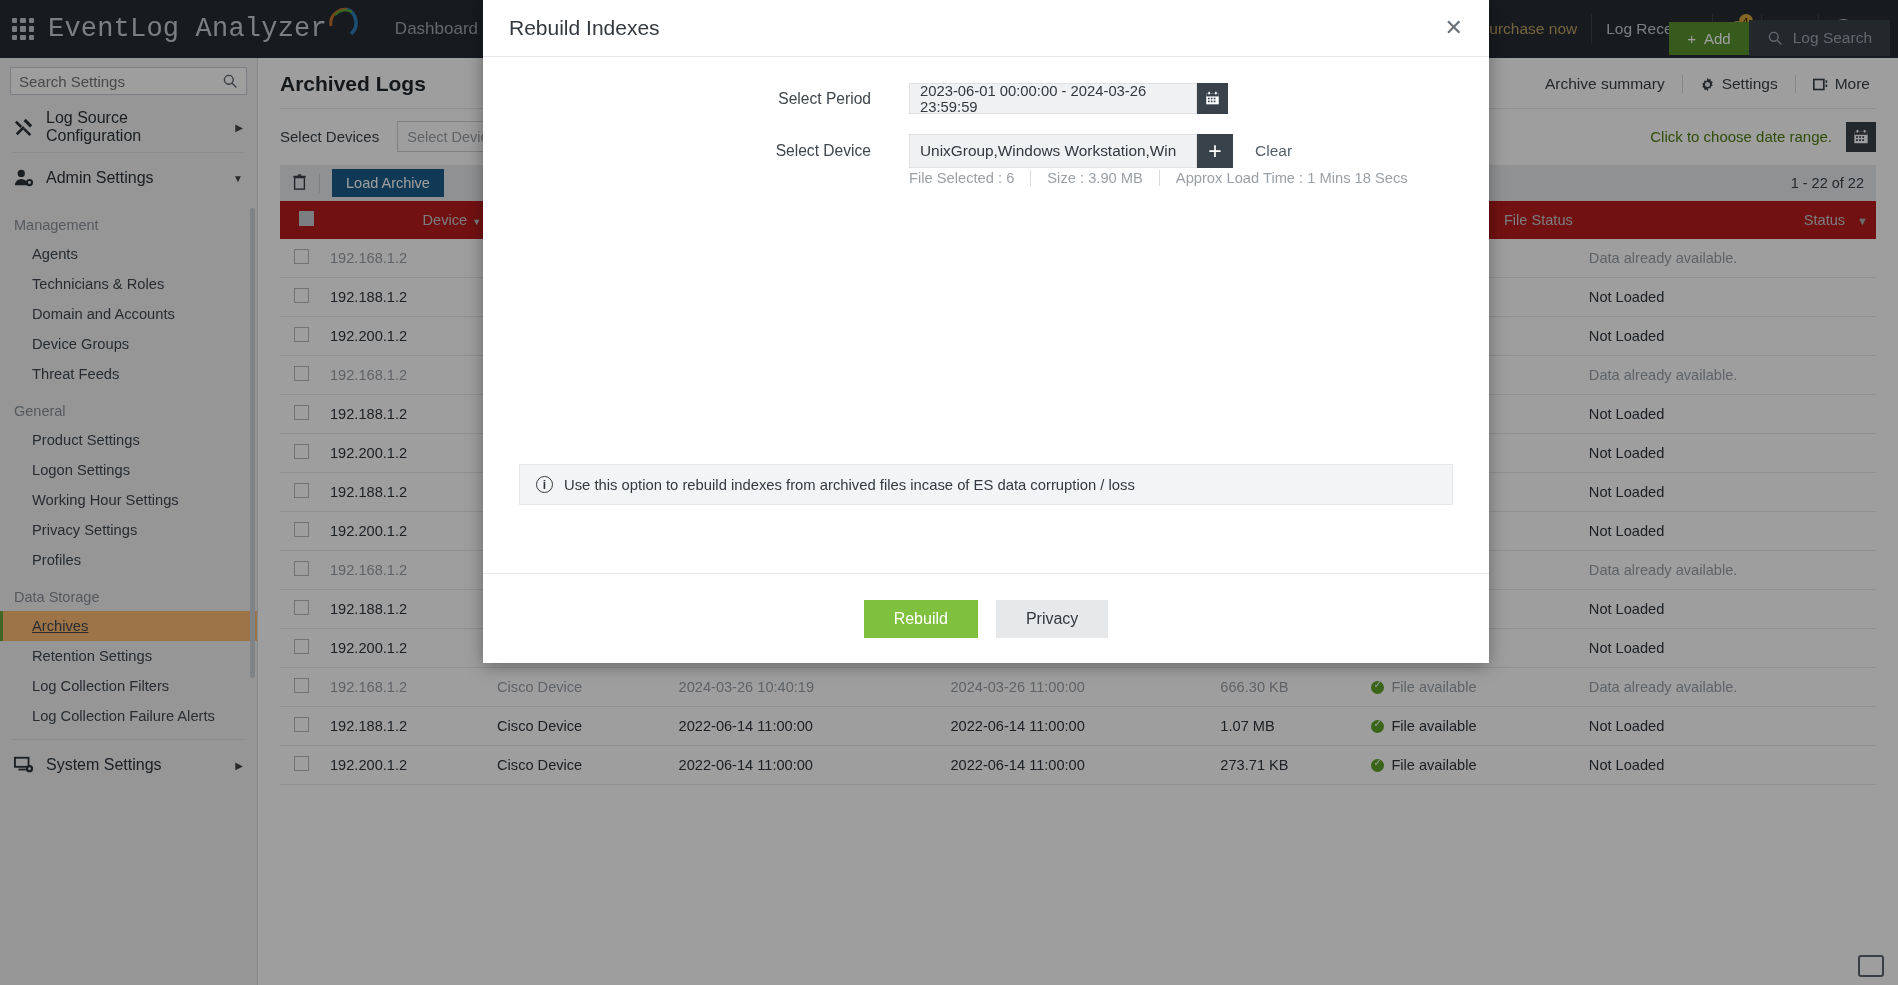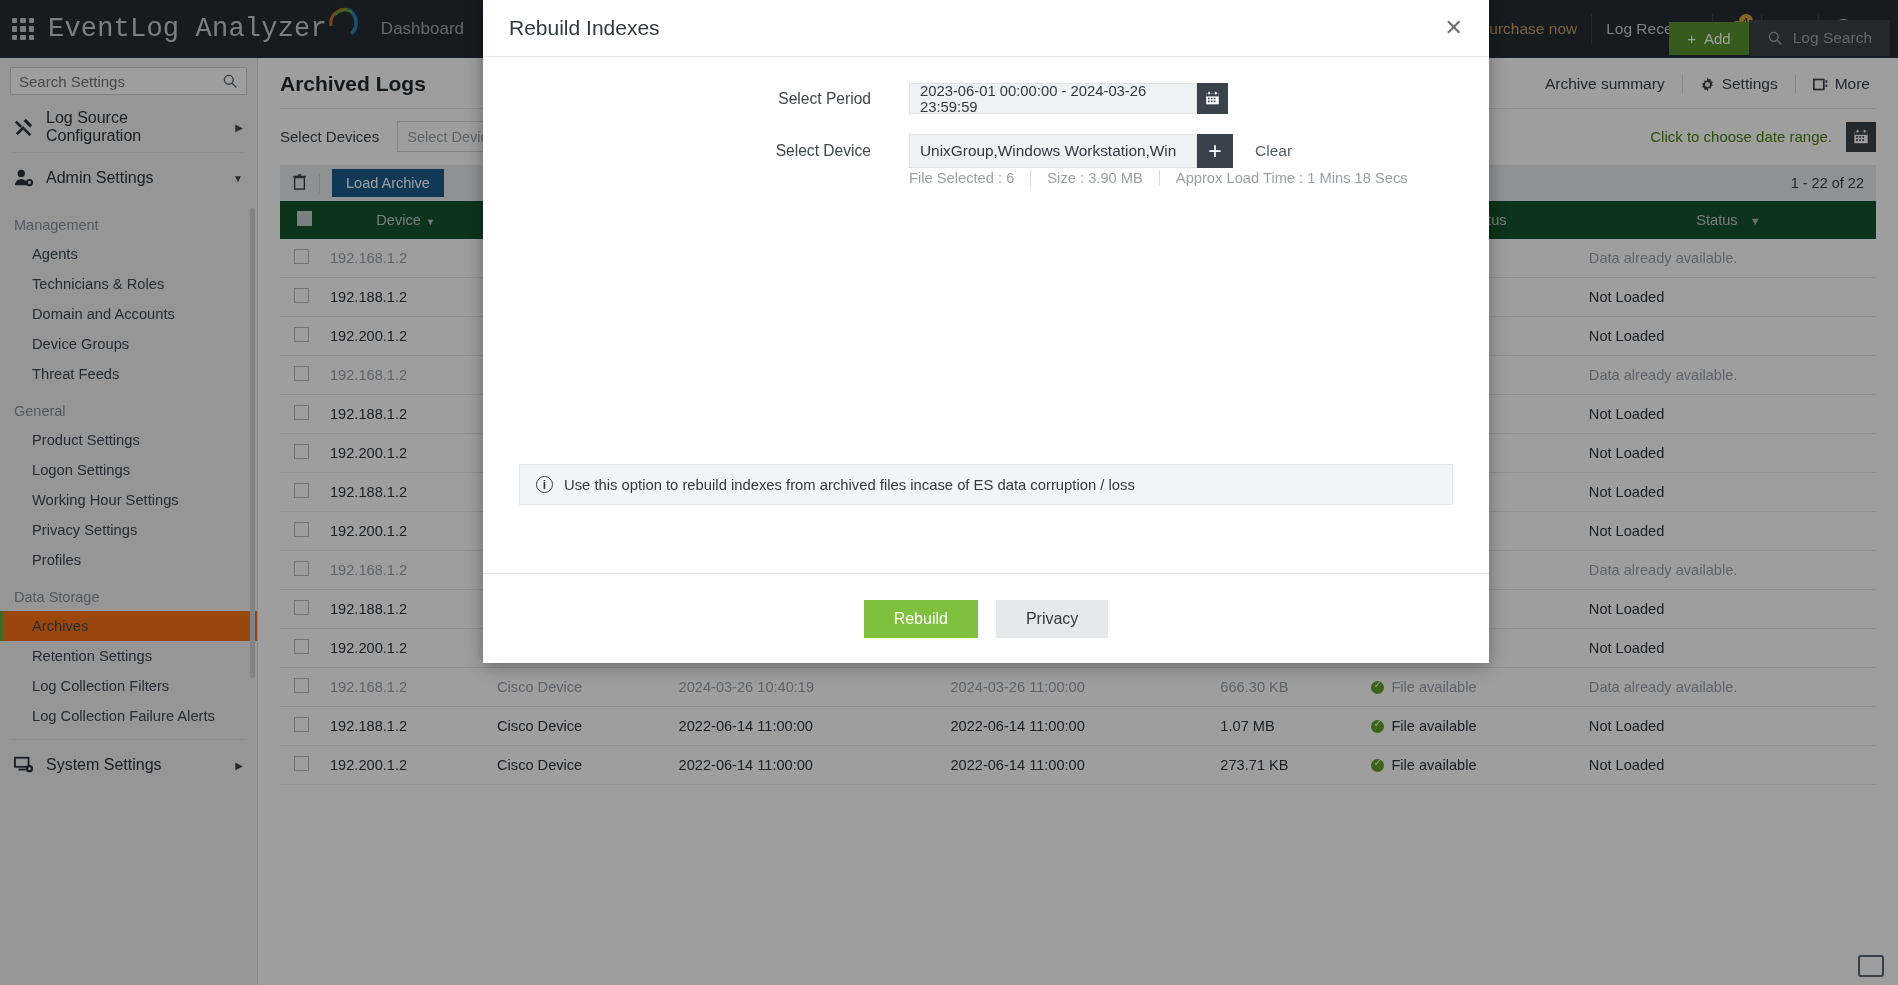--- a/index.html
+++ b/index.html
@@ -26,21 +26,21 @@
     gap: 3px;
   }
   .grid-icon i { background: #c3c8cc; border-radius: 1px; display: block; }
   .brand {
     color: #c9ced2; font-size: 27px; letter-spacing: .2px; font-weight: 400;
     position: relative; padding-right: 34px; font-family: Liberation Mono, monospace;
   }
   .brand .swoosh {
     position: absolute; right: 2px; top: -8px; width: 34px; height: 34px;
   }
-  .topnav { display: flex; align-items: flex-end; margin-left: 20px; gap: 26px; }
+  .topnav { display: flex; align-items: flex-end; margin-left: 34px; gap: 26px; }
   .topnav a { color: #9fa7ad; font-size: 17px; text-decoration: none; }
   .topright {
     margin-left: auto; display: flex; align-items: center; gap: 0px;
     padding-right: 10px; height: 100%;
   }
   .tr-item {
     color: #c0a062; font-size: 15.5px; display: flex; align-items: center; gap: 7px;
     padding: 0 14px; height: 30px; border-right: 1px solid #3c434a;
   }
   .tr-item.plain { color: #c9ced2; }
@@ -96,21 +96,21 @@
   .sb-top-item .lbl { flex: 1; font-weight: 500; }
   .sb-divider { height: 1px; background: #dfe2e5; margin: 0 12px; }
   .sb-group {
     font-size: 14.5px; color: #8a9096; padding: 14px 0 6px 14px;
   }
   .sb-item {
     font-size: 14.7px; color: #41484e; padding: 7px 0 7px 32px; cursor: pointer;
     position: relative;
   }
   .sb-item.active {
-    background: #f97316; border-left: 3px solid #6aa63b; padding-left: 29px;
+    background: #fdba74; border-left: 3px solid #6aa63b; padding-left: 29px; text-decoration: underline;
   }
   .sb-scroll { position: absolute; right: 2px; top: 150px; width: 5px; height: 470px; background: #cfd3d7; border-radius: 3px;}
 
   
   .content { position: absolute; top: 58px; left: 258px; right: 0; bottom: 0; background: #fff; }
   .page-head {
     display: flex; align-items: center; padding: 14px 22px 0 22px;
   }
   .page-title { font-size: 21px; font-weight: bold; color: #23282d; }
   .page-head-right { margin-left: auto; display: flex; align-items: center; gap: 0; }
@@ -141,22 +141,22 @@
   .tb-icon { color: #3b4248; font-size: 15px; padding-right: 12px; border-right: 1px solid #ccd0d4; }
   .tb-btn {
     background: #1b5c8c; color: #fff; font-size: 14.5px; padding: 6px 14px;
     margin-left: 12px; border: none;
   }
   .tb-count { margin-left: auto; font-size: 14.5px; color: #3b4248; }
 
   
   .tbl { margin: 0 22px; width: calc(100% - 44px); border-collapse: collapse; }
   .tbl thead th {
-    background: #14532d; color: #c5cace; font-size: 14.6px; font-weight: normal;
-    text-align: center; padding: 10px 8px; white-space: nowrap;
+    background: #b91c1c; color: #c5cace; font-size: 14.6px; font-weight: normal;
+    text-align: right; padding: 10px 8px; white-space: nowrap;
   }
   .tbl thead th.cbx { width: 42px; padding-left: 14px; }
   .tbl td {
     font-size: 14.6px; color: #2f353b; padding: 10px 8px;
     border-bottom: 1px solid #e4e7ea; white-space: nowrap;
   }
   .tbl tr.dim td { color: #9aa0a6; }
   .chk {
     width: 15px; height: 15px; border: 1px solid #b6bbc0; background: #fff; display: inline-block;
   }

